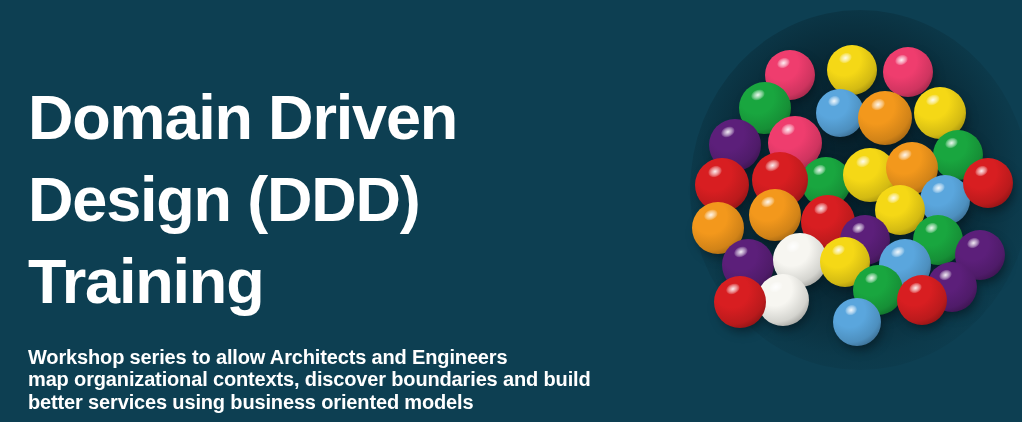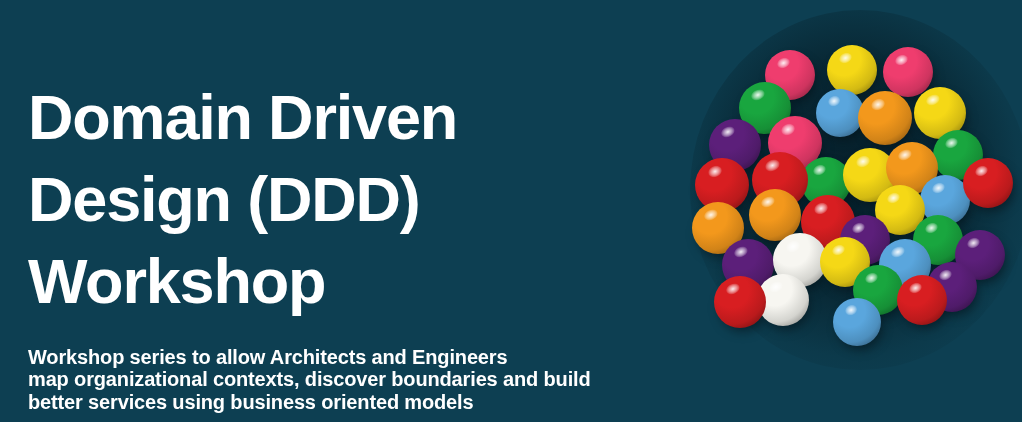--- a/index.html
+++ b/index.html
@@ -153,19 +153,19 @@
       <div class="ball" style="width: 50px; height: 50px; left: 820px; top: 237px; background: radial-gradient(circle at 34% 28%, rgb(245, 216, 22) 0%, rgb(245, 216, 22) 34%, rgb(211, 186, 19) 66%, rgb(127, 112, 11) 92%, rgb(83, 73, 7) 100%);"></div>
       <div class="ball" style="width: 52px; height: 52px; left: 879px; top: 239px; background: radial-gradient(circle at 34% 28%, rgb(90, 166, 221) 0%, rgb(90, 166, 221) 34%, rgb(77, 143, 190) 66%, rgb(47, 86, 115) 92%, rgb(31, 56, 75) 100%);"></div>
       <div class="ball" style="width: 50px; height: 50px; left: 927px; top: 262px; background: radial-gradient(circle at 34% 28%, rgb(92, 31, 122) 0%, rgb(92, 31, 122) 34%, rgb(79, 27, 105) 66%, rgb(48, 16, 63) 92%, rgb(31, 11, 41) 100%);"></div>
       <div class="ball" style="width: 52px; height: 52px; left: 757px; top: 274px; background: radial-gradient(circle at 34% 28%, rgb(247, 246, 241) 0%, rgb(247, 246, 241) 34%, rgb(212, 212, 207) 66%, rgb(128, 128, 125) 92%, rgb(84, 84, 82) 100%);"></div>
       <div class="ball" style="width: 52px; height: 52px; left: 714px; top: 276px; background: radial-gradient(circle at 34% 28%, rgb(216, 30, 33) 0%, rgb(216, 30, 33) 34%, rgb(186, 26, 28) 66%, rgb(112, 16, 17) 92%, rgb(73, 10, 11) 100%);"></div>
       <div class="ball" style="width: 50px; height: 50px; left: 853px; top: 265px; background: radial-gradient(circle at 34% 28%, rgb(25, 166, 63) 0%, rgb(25, 166, 63) 34%, rgb(22, 143, 54) 66%, rgb(13, 86, 33) 92%, rgb(9, 56, 21) 100%);"></div>
       <div class="ball" style="width: 50px; height: 50px; left: 897px; top: 275px; background: radial-gradient(circle at 34% 28%, rgb(216, 30, 33) 0%, rgb(216, 30, 33) 34%, rgb(186, 26, 28) 66%, rgb(112, 16, 17) 92%, rgb(73, 10, 11) 100%);"></div>
       <div class="ball" style="width: 48px; height: 48px; left: 833px; top: 298px; background: radial-gradient(circle at 34% 28%, rgb(90, 166, 221) 0%, rgb(90, 166, 221) 34%, rgb(77, 143, 190) 66%, rgb(47, 86, 115) 92%, rgb(31, 56, 75) 100%);"></div>
     </div>
 
-  <h1 id="title">Domain Driven Design (DDD) Workshop</h1>
+  <h1 id="title">Domain Driven Design (DDD) Training</h1>
 
   <p id="subtitle">Workshop series to allow Architects and Engineers
 map organizational contexts, discover boundaries and build
 better services using business oriented models</p>
 
 </div>
 
 </body></html>

